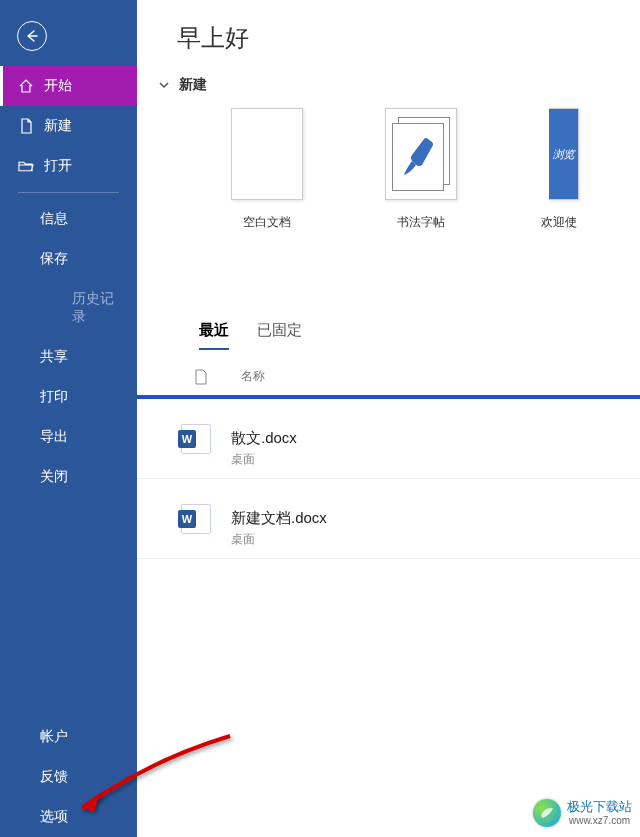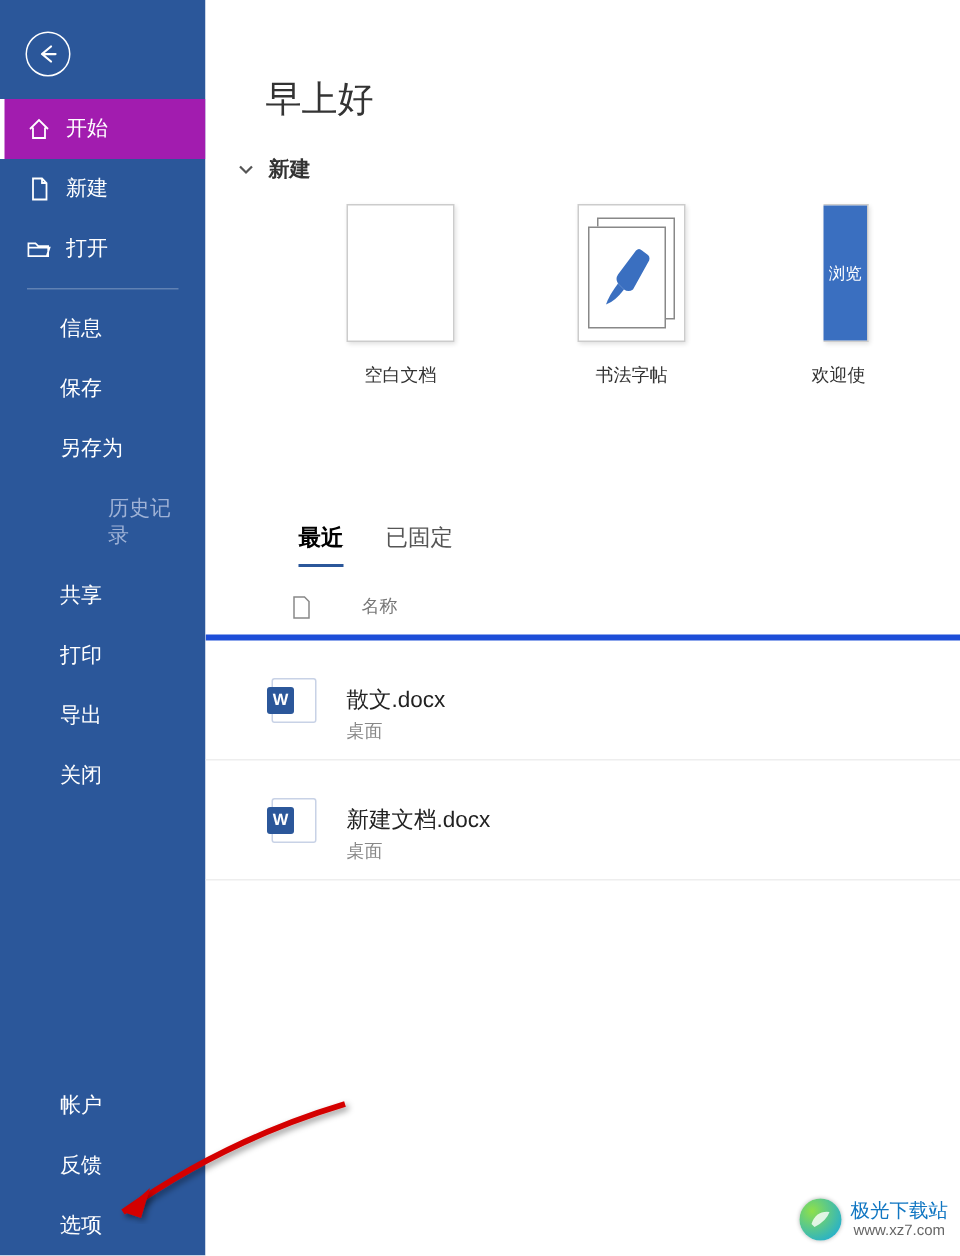--- a/index.html
+++ b/index.html
@@ -76,21 +76,20 @@
     flex: 1;
     background: #fff;
     padding: 0 0 0 0;
     position: relative;
     overflow: hidden;
   }
   .greeting {
     font-size: 24px;
     padding: 22px 0 22px 40px;
     color: #333;
-    margin-top: 28px;
   }
   .section-header {
     display: flex;
     align-items: center;
     padding: 0 0 14px 20px;
     font-size: 14px;
     font-weight: 600;
     color: #333;
     cursor: pointer;
   }
@@ -122,21 +121,21 @@
   .template-label {
     font-size: 12px;
     color: #333;
     margin-top: 14px;
     text-align: center;
   }
   .template.partial .template-thumb{
     border-left:none;
   }
   .template.partial { width:40px; overflow:visible;}
-  .template.partial .template-thumb{width:30px;margin-left:auto;}
+  .template.partial .template-thumb{width:30px;margin-left:auto;font-style:italic;}
 
   
   .tabs {
     display:flex;
     gap:28px;
     padding-left:62px;
     border-bottom: none;
     margin-top: 60px;
     margin-bottom: 8px;
   }
@@ -270,23 +269,20 @@
       <span>打开</span>
     </div>
 
     <div class="sidebar-divider"></div>
 
     <div class="sidebar-item no-icon">
       <span>信息</span>
     </div>
     <div class="sidebar-item no-icon">
       <span>保存</span>
-    </div>
-    <div class="sidebar-item no-icon">
-      <span>另存为</span>
     </div>
     <div class="sidebar-item no-icon disabled">
       <span>历史记录</span>
     </div>
     <div class="sidebar-item no-icon">
       <span>共享</span>
     </div>
     <div class="sidebar-item no-icon">
       <span>打印</span>
     </div>

